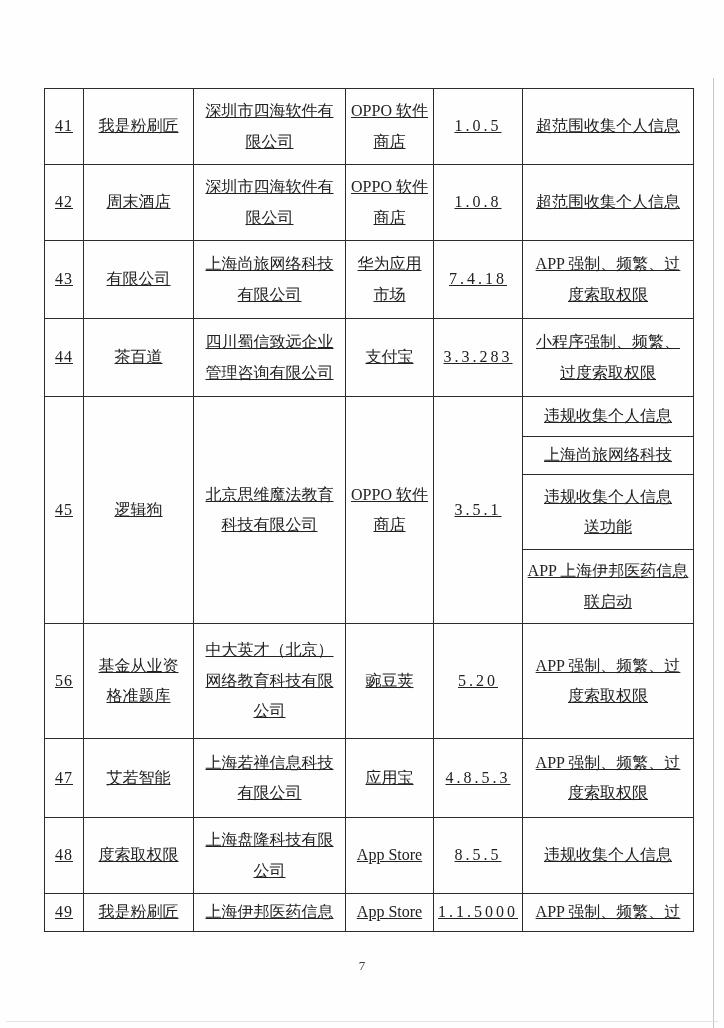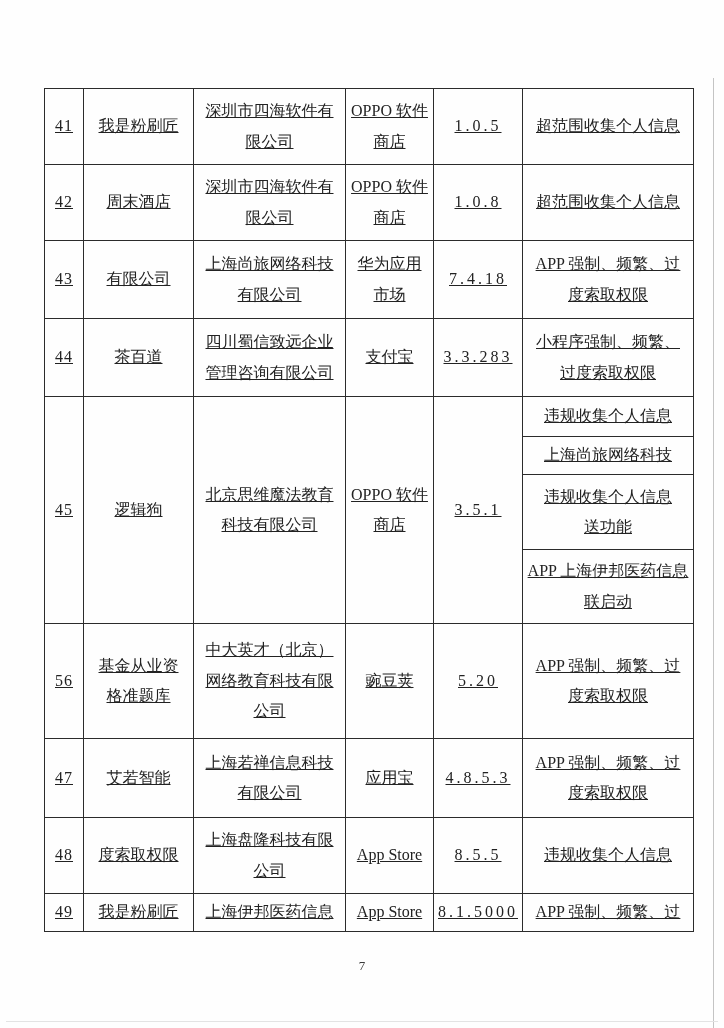--- a/index.html
+++ b/index.html
@@ -139,21 +139,21 @@
 公司</td>
           <td class="store" rowspan="1">App Store</td>
           <td class="version" rowspan="1">8.5.5</td>
           <td class="issue">违规收集个人信息</td>
         </tr>
         <tr style="height: 38px;">
           <td class="no" rowspan="1">49</td>
           <td class="name" rowspan="1">我是粉刷匠</td>
           <td class="company" rowspan="1">上海伊邦医药信息</td>
           <td class="store" rowspan="1">App Store</td>
-          <td class="version" rowspan="1">8.1.5000</td>
+          <td class="version" rowspan="1">1.1.5000</td>
           <td class="issue">APP 强制、频繁、过</td>
         </tr>
       </tbody>
   </table>
   <div class="scan-edge-right"></div>
   <div class="scan-edge-bottom"></div>
   <div class="footer">7</div>
 </div>
 
 </body></html>

